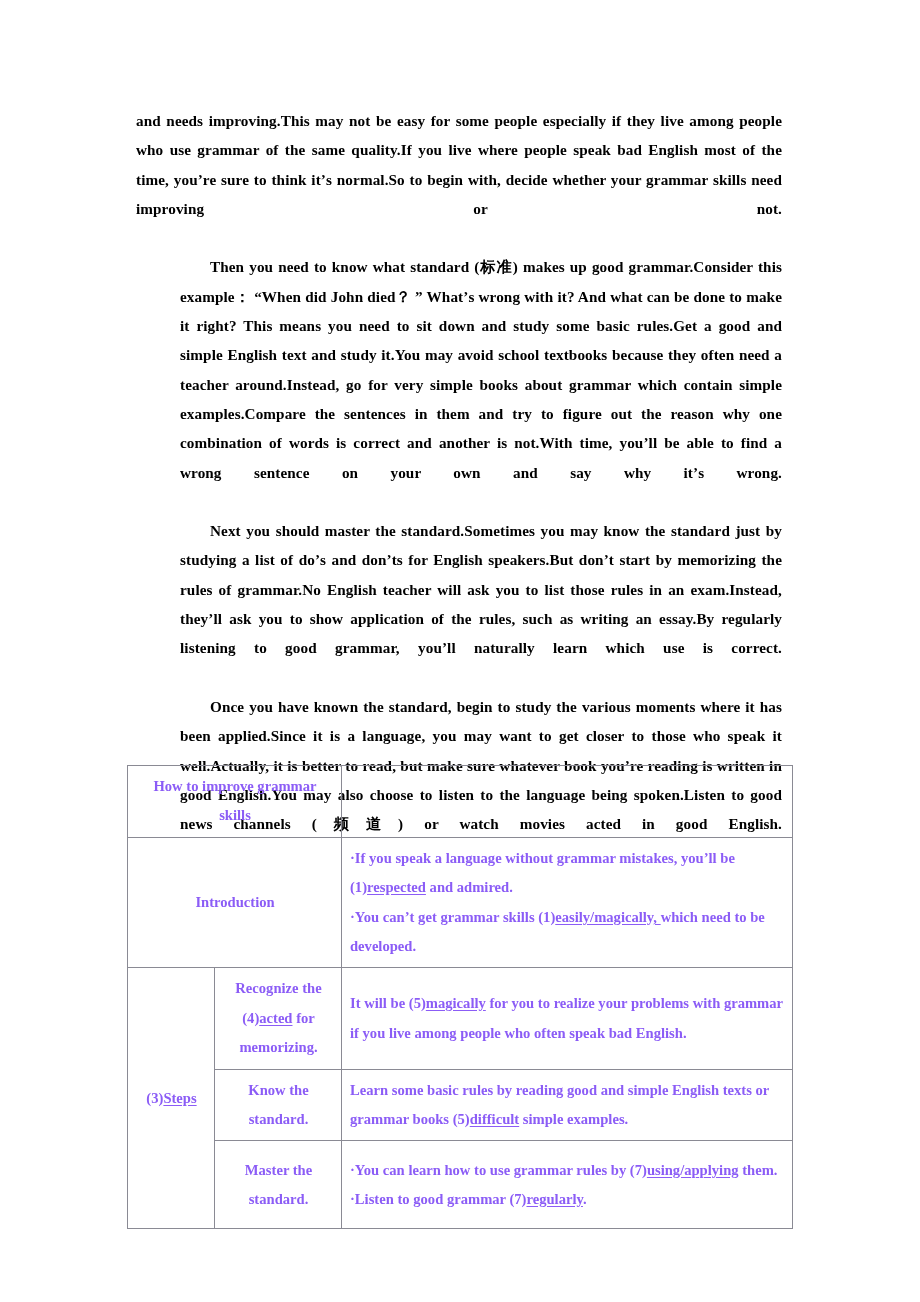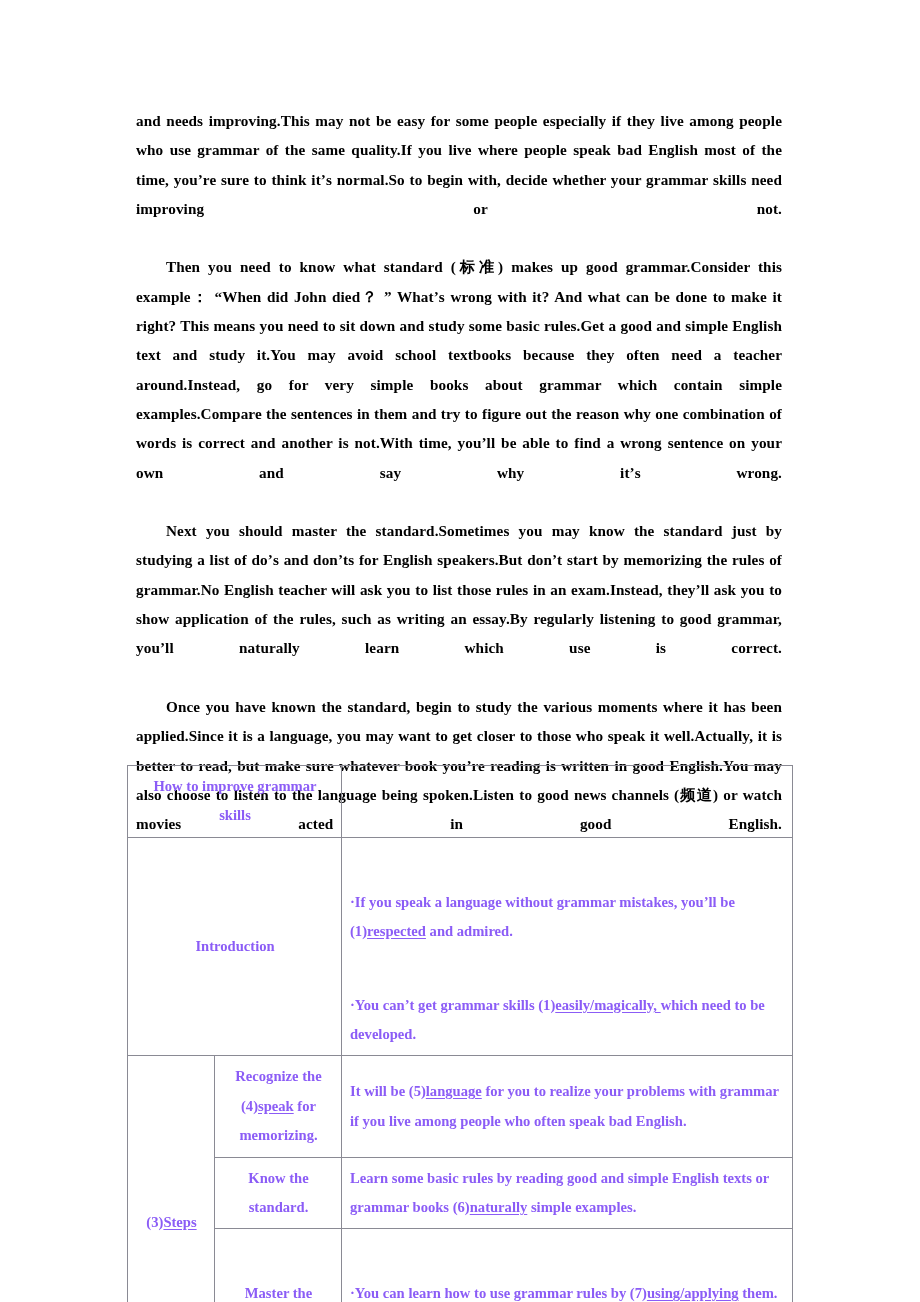--- a/index.html
+++ b/index.html
@@ -36,20 +36,21 @@
     font-size: 15.2px;
     font-weight: bold;
     line-height: 29.3px;
     text-align: justify;
     text-justify: inter-word;
     letter-spacing: 0.1px;
     word-spacing: 0.2px;
   }
   p.para.indent {
     text-indent: 30px;
+    margin-left: 44px;
   }
   
   p.para::after {
     content: "";
     display: inline-block;
     width: 100%;
   }
 
   
   #grammar-table {
@@ -77,21 +78,20 @@
   }
   .cell-left {
     text-align: left;
   }
   .u {
     text-decoration: underline;
     text-underline-offset: 2px;
   }
   .bullet {
     display: block;
-    margin-top: 44px;
   }
   .empty-cell { }
 
   .col-a { width: 87px; }
   .col-b { width: 127px; }
   .col-c { width: 451px; }
 
   .rowh { height: 55px; }
   .rowintro { height: 112px; }
   .rowstep1 { height: 88px; }
@@ -136,33 +136,33 @@
             <span class="bullet"><span>·You canʼt get grammar skills (1)</span><span class="u">easily/magically, </span><span> which need to be developed.</span></span>
           </div>
         </td>
       </tr>
 
       <tr class="rowstep1">
         <td rowspan="3">
           <div class="cell-pad cell-center"><span>(3)</span><span class="u">Steps</span></div>
         </td>
         <td>
-          <div class="cell-pad cell-center"><span>Recognize the (4)</span><span class="u">speak</span><span> for memorizing.</span></div>
+          <div class="cell-pad cell-center"><span>Recognize the (4)</span><span class="u">acted</span><span> for memorizing.</span></div>
         </td>
         <td>
-          <div class="cell-pad cell-left"><span>It will be (5)</span><span class="u">language</span><span> for you to realize your problems with grammar if you live among people who often speak bad English.</span></div>
+          <div class="cell-pad cell-left"><span>It will be (5)</span><span class="u">magically</span><span> for you to realize your problems with grammar if you live among people who often speak bad English.</span></div>
         </td>
       </tr>
 
       <tr class="rowstep2">
         <td>
           <div class="cell-pad cell-center">Know the standard.</div>
         </td>
         <td>
-          <div class="cell-pad cell-left"><span>Learn some basic rules by reading good and simple English texts or grammar books (6)</span><span class="u">naturally</span><span> simple examples.</span></div>
+          <div class="cell-pad cell-left"><span>Learn some basic rules by reading good and simple English texts or grammar books (5)</span><span class="u">difficult</span><span> simple examples.</span></div>
         </td>
       </tr>
 
       <tr class="rowstep3">
         <td>
           <div class="cell-pad cell-center">Master the standard.</div>
         </td>
         <td>
           <div class="cell-pad cell-left">
             <span class="bullet"><span>·You can learn how to use grammar rules by (7)</span><span class="u">using/applying</span><span> them.</span></span>

